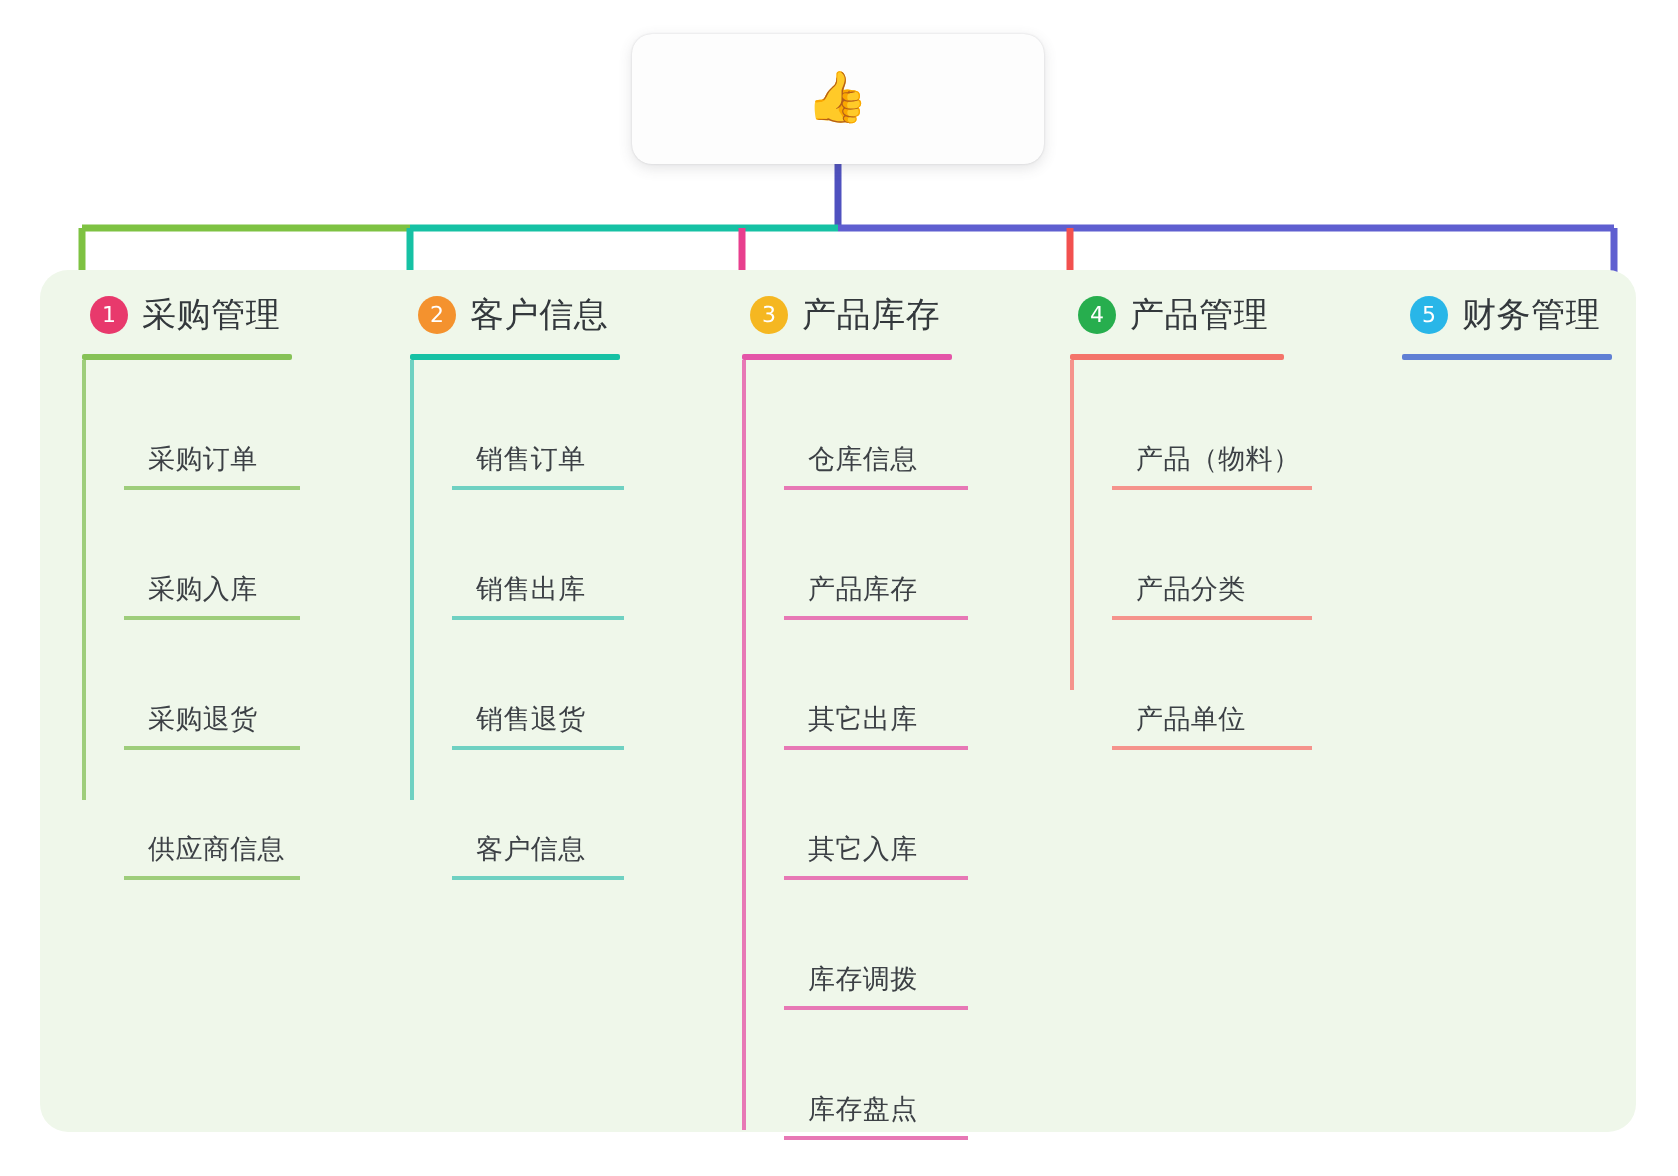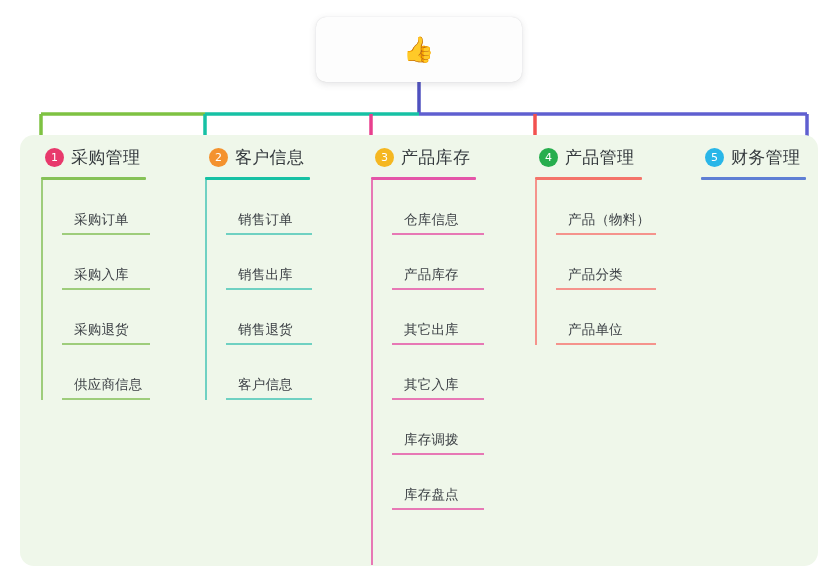--- a/index.html
+++ b/index.html
@@ -120,21 +120,21 @@
     box-sizing: border-box;
   }
   .spine {
     position: absolute;
     left: 0px;
     top: 0px;
     width: 2px;
   }
   .leaf {
     position: relative;
-    height: 55px;
+    height: 65px;
     box-sizing: border-box;
     display: flex;
     flex-direction: column;
     justify-content: flex-end;
   }
   .leaf-text {
     font-size: 13.5px;
     color: #3c4045;
     white-space: nowrap;
     padding-left: 12px;

